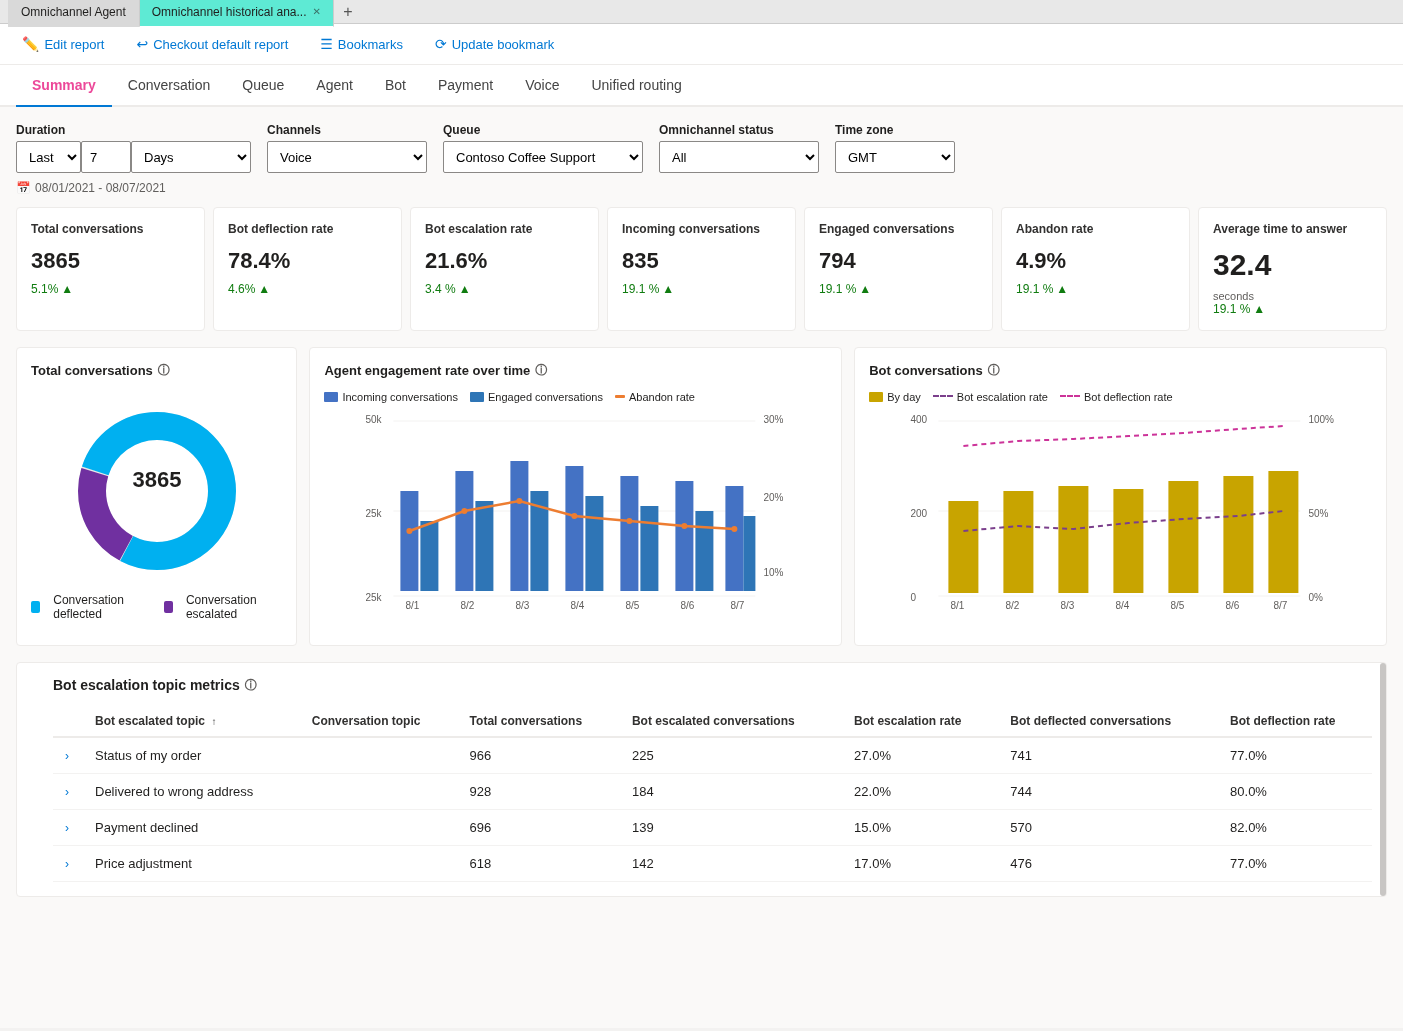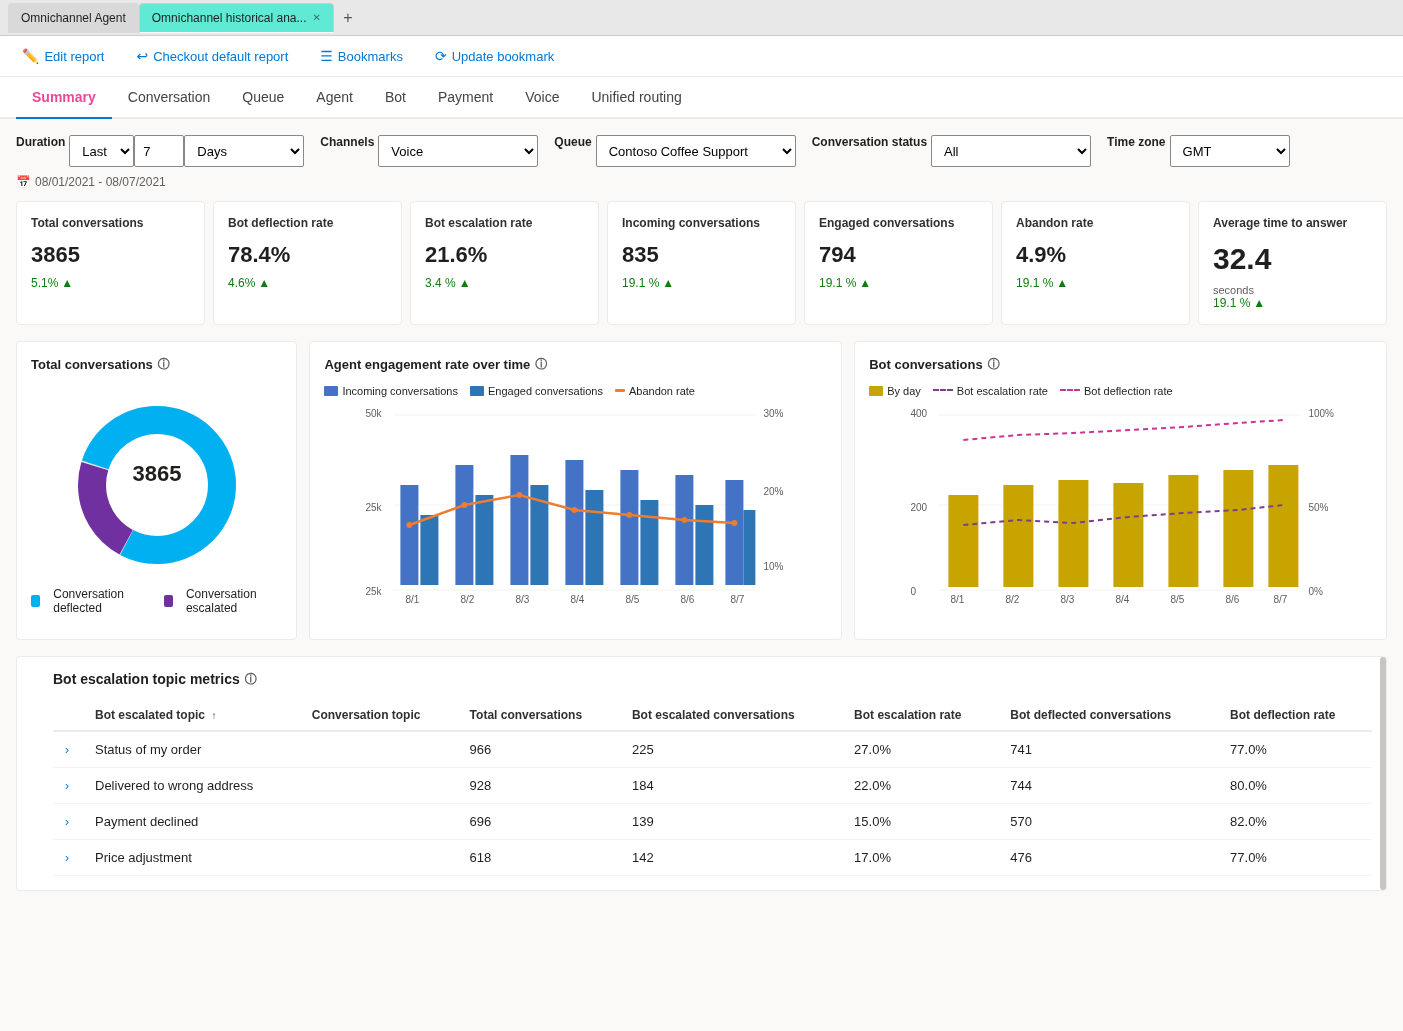--- a/index.html
+++ b/index.html
@@ -5,21 +5,21 @@
     * { box-sizing: border-box; margin: 0; padding: 0; }
     body { font-family: 'Segoe UI', Arial, sans-serif; font-size: 13px; background: #f3f2f1; color: #201f1e; }
 
     
     .browser-tabs {
       display: flex;
       align-items: center;
       background: #e8e8e8;
       border-bottom: 1px solid #ccc;
       padding: 0 8px;
-      height: 36px;
+      height: 24px;
     }
     .browser-tab {
       display: flex;
       align-items: center;
       padding: 0 12px;
       height: 30px;
       border-radius: 4px 4px 0 0;
       font-size: 12px;
       cursor: pointer;
       border: 1px solid transparent;
@@ -90,21 +90,21 @@
       min-height: calc(100vh - 110px);
     }
 
     
     .filters-row {
       display: flex;
       align-items: center;
       gap: 16px;
       margin-bottom: 8px;
     }
-    .filter-group { display: flex; flex-direction: row; gap: 4px; }
+    .filter-group { display: flex; flex-direction: column; gap: 4px; }
     .filter-label { font-size: 12px; font-weight: 600; color: #201f1e; }
     .filter-controls { display: flex; align-items: center; }
     .filter-select, .filter-input {
       border: 1px solid #8a8886;
       border-radius: 2px;
       padding: 5px 8px;
       font-size: 13px;
       background: #fff;
       cursor: pointer;
       height: 32px;
@@ -256,21 +256,21 @@
         <option>Voice</option>
       </select>
     </div>
     <div class="filter-group">
       <div class="filter-label">Queue</div>
       <select class="filter-select" style="min-width:200px;">
         <option>Contoso Coffee Support</option>
       </select>
     </div>
     <div class="filter-group">
-      <div class="filter-label">Conversation status</div>
+      <div class="filter-label">Omnichannel status</div>
       <select class="filter-select filter-select-wide">
         <option>All</option>
       </select>
     </div>
     <div class="filter-group">
       <div class="filter-label">Time zone</div>
       <select class="filter-select filter-select-medium">
         <option>GMT</option>
       </select>
     </div>

